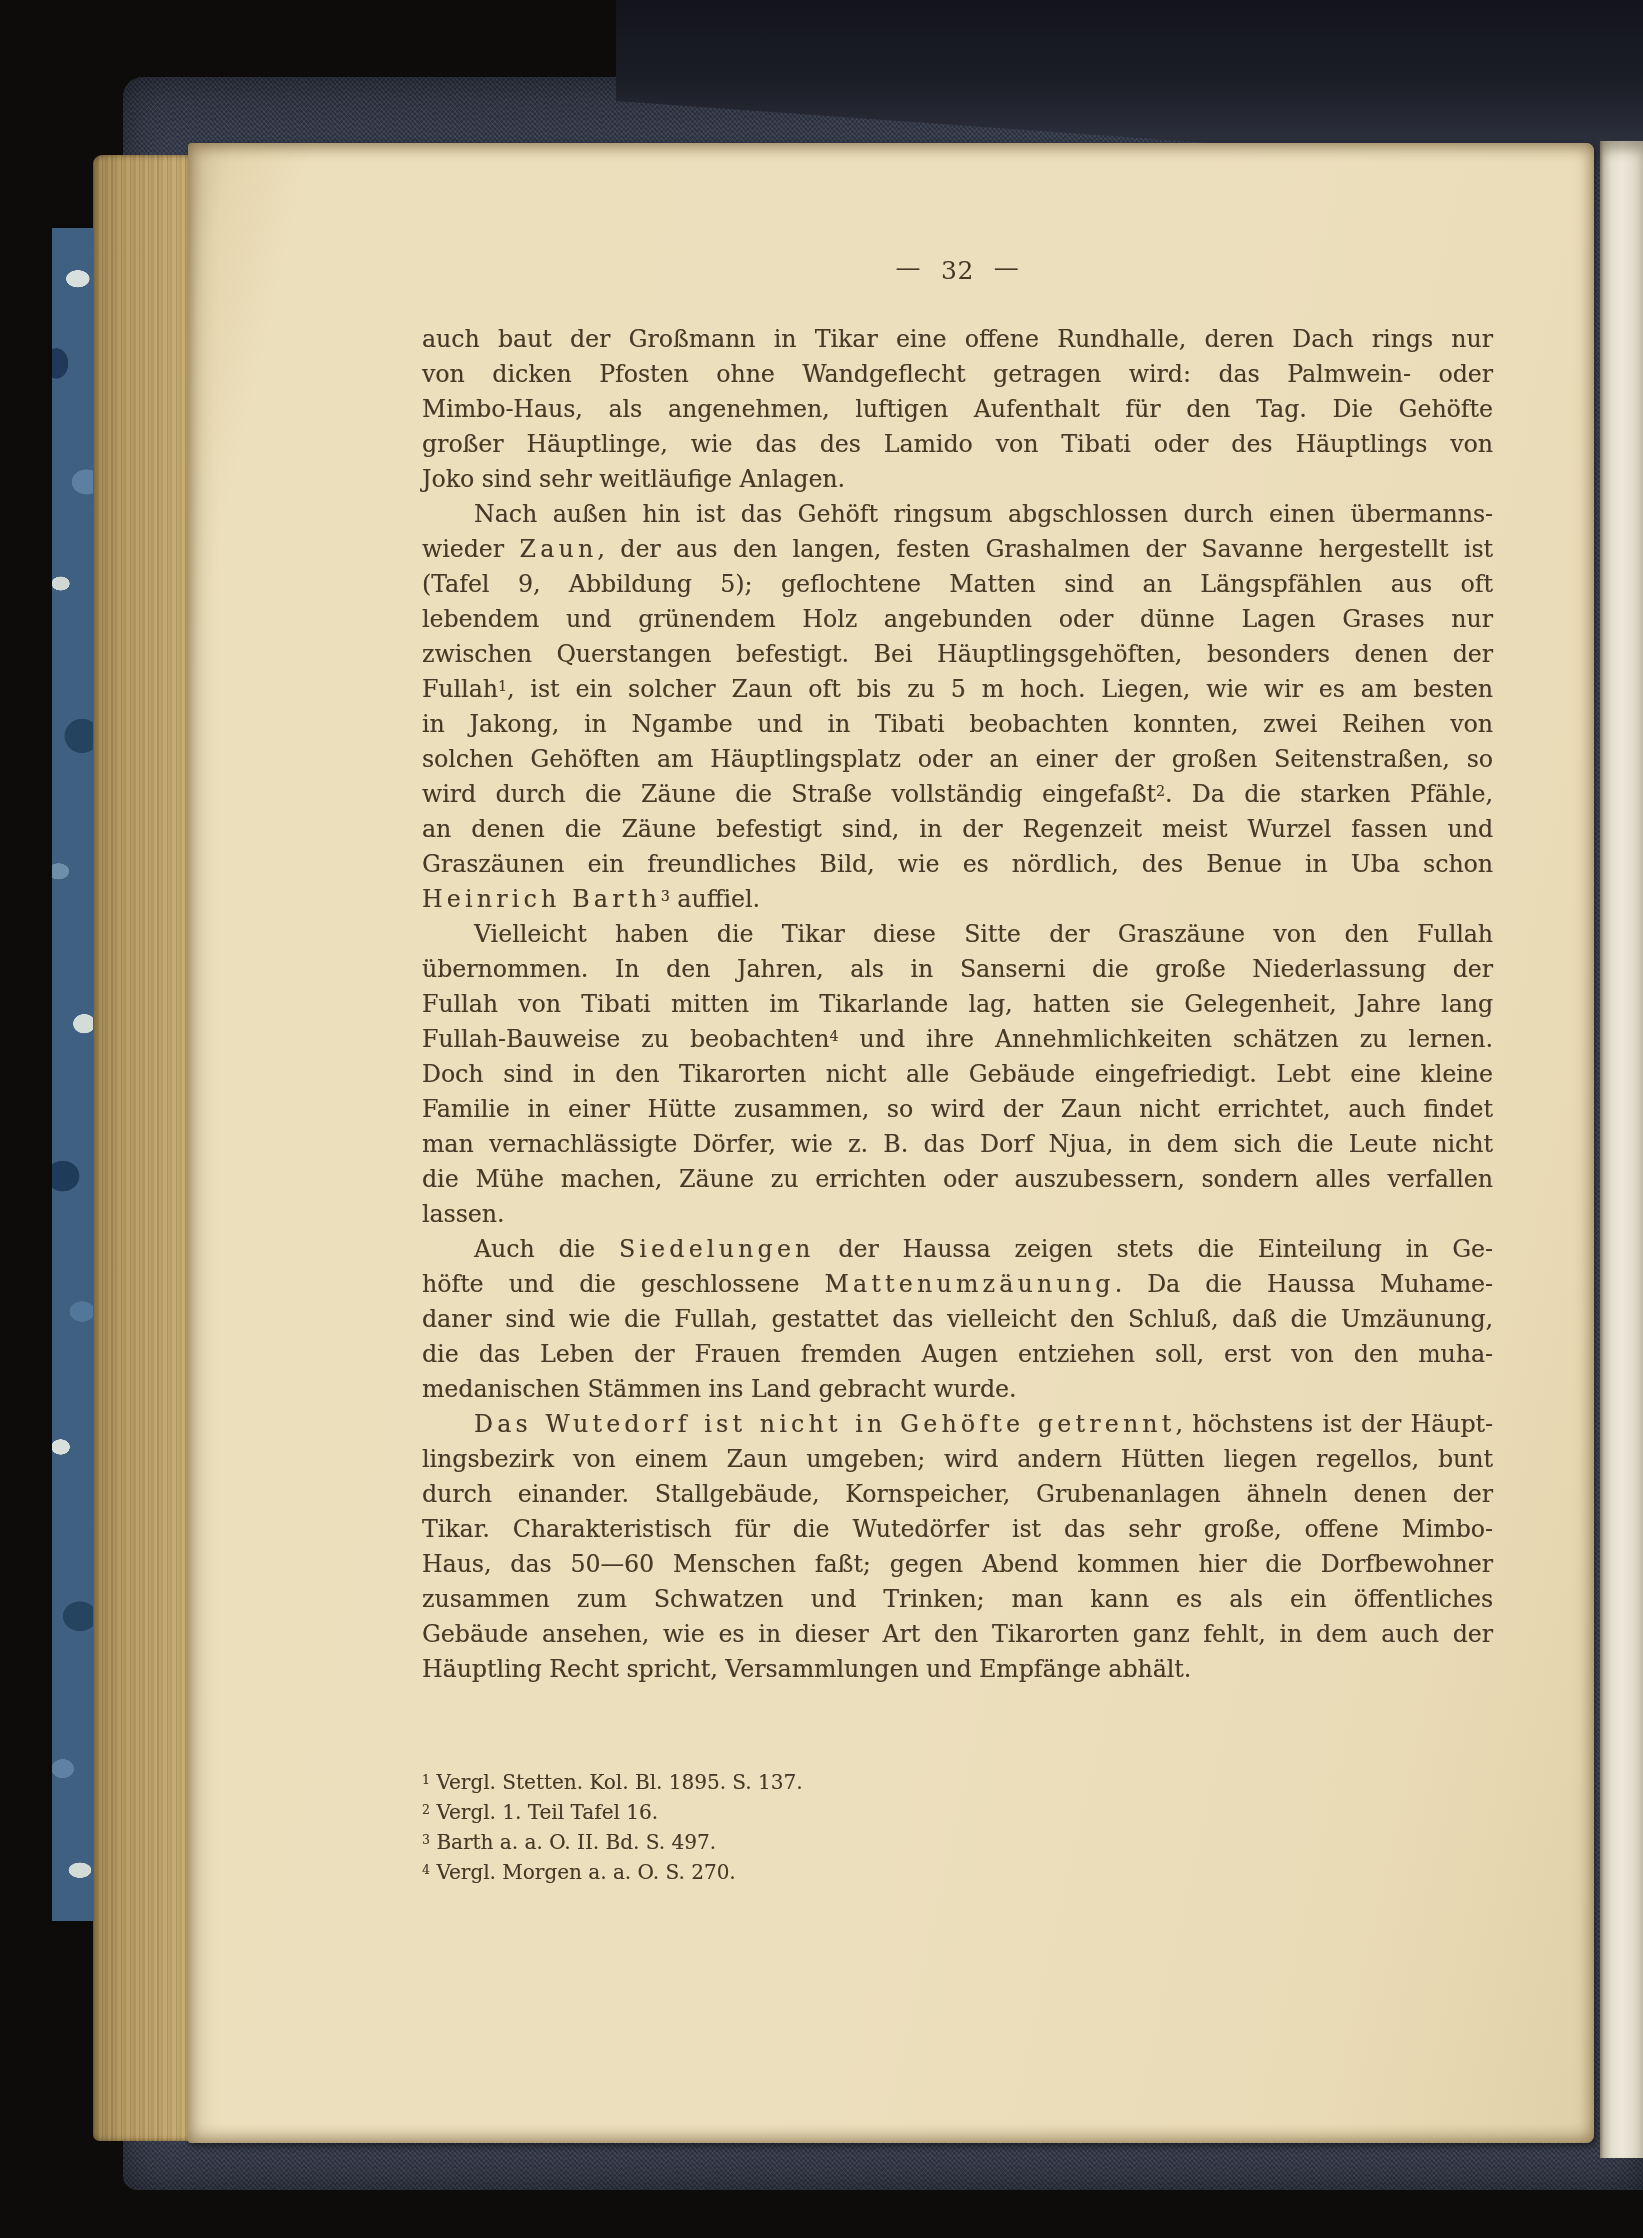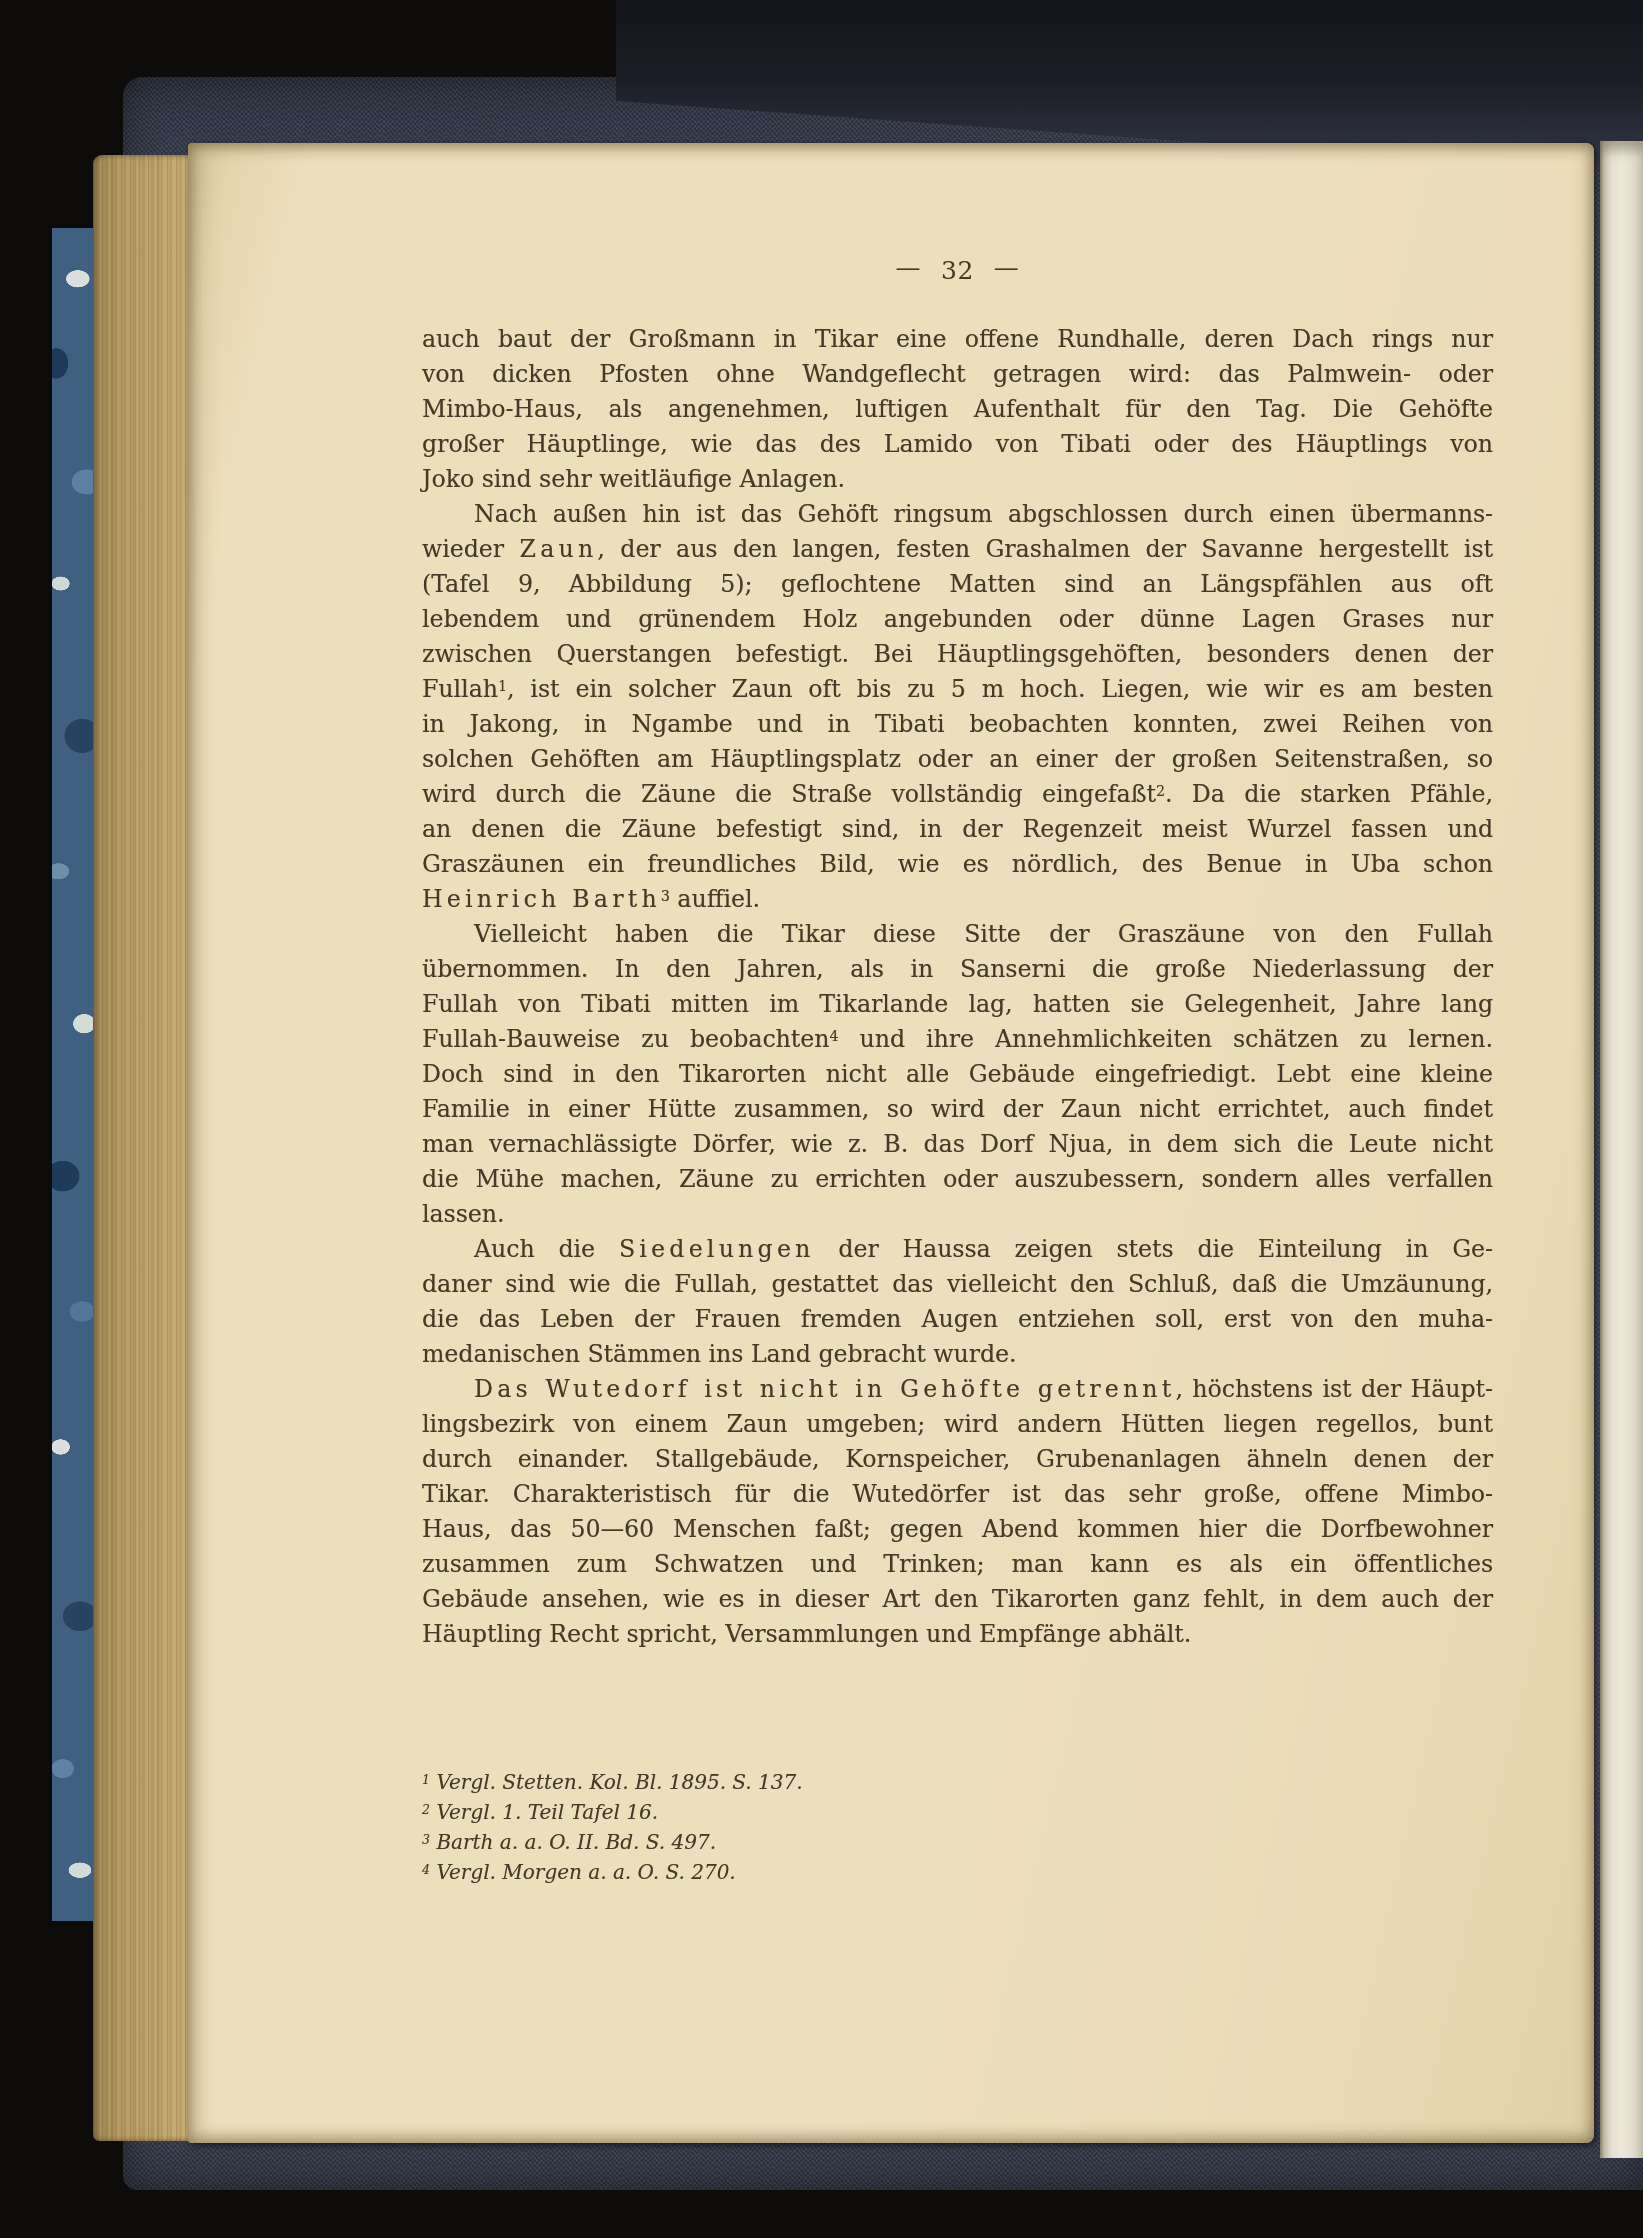--- a/index.html
+++ b/index.html
@@ -76,21 +76,21 @@
         white-space:normal;overflow:visible;}
   .line.last{text-align-last:left;}
   .line.indent{padding-left:52px;}
   .sperr{letter-spacing:0.18em;}
   .sup{font-size:0.6em;position:relative;top:-0.45em;line-height:0;}
 
   
   .footnotes{position:absolute;left:234px;top:1624px;width:1071px;
              font-size:20px;color:#473927;
              text-shadow:0.2px 0.2px 0.3px rgba(71,57,39,0.4);}
-  .fnote{height:30px;line-height:30px;font-style:italic;}
+  .fnote{height:30px;line-height:30px;}
   .fn-marker{font-size:0.62em;position:relative;top:-0.4em;margin-right:6.5px;}
 </style>
 </head>
 <body>
 
 <div class="scene">
   <div class="cover"></div>
   <div class="cover-gloss"></div>
   <div class="marble"></div>
   <div class="page-stack"></div>
@@ -129,20 +129,21 @@
           <div class="line"><span>Fullah von Tibati mitten im Tikarlande lag, hatten sie Gelegenheit, Jahre lang</span></div>
           <div class="line"><span>Fullah-Bauweise zu beobachten</span><span class="sup">4</span><span> und ihre Annehmlichkeiten schätzen zu lernen.</span></div>
           <div class="line"><span>Doch sind in den Tikarorten nicht alle Gebäude eingefriedigt. Lebt eine kleine</span></div>
           <div class="line"><span>Familie in einer Hütte zusammen, so wird der Zaun nicht errichtet, auch findet</span></div>
           <div class="line"><span>man vernachlässigte Dörfer, wie z. B. das Dorf Njua, in dem sich die Leute nicht</span></div>
           <div class="line"><span>die Mühe machen, Zäune zu errichten oder auszubessern, sondern alles verfallen</span></div>
           <div class="line last"><span>lassen.</span></div>
         </div>
         <div class="para">
           <div class="line indent"><span>Auch die </span><span class="sperr">Siedelungen</span><span> der Haussa zeigen stets die Einteilung in Ge-</span></div>
+          <div class="line"><span>höfte und die geschlossene </span><span class="sperr">Mattenumzäunung</span><span>. Da die Haussa Muhame-</span></div>
           <div class="line"><span>daner sind wie die Fullah, gestattet das vielleicht den Schluß, daß die Umzäunung,</span></div>
           <div class="line"><span>die das Leben der Frauen fremden Augen entziehen soll, erst von den muha-</span></div>
           <div class="line last"><span>medanischen Stämmen ins Land gebracht wurde.</span></div>
         </div>
         <div class="para">
           <div class="line indent"><span class="sperr">Das Wutedorf ist nicht in Gehöfte getrennt</span><span>, höchstens ist der Häupt-</span></div>
           <div class="line"><span>lingsbezirk von einem Zaun umgeben; wird andern Hütten liegen regellos, bunt</span></div>
           <div class="line"><span>durch einander. Stallgebäude, Kornspeicher, Grubenanlagen ähneln denen der</span></div>
           <div class="line"><span>Tikar. Charakteristisch für die Wutedörfer ist das sehr große, offene Mimbo-</span></div>
           <div class="line"><span>Haus, das 50—60 Menschen faßt; gegen Abend kommen hier die Dorfbewohner</span></div>

